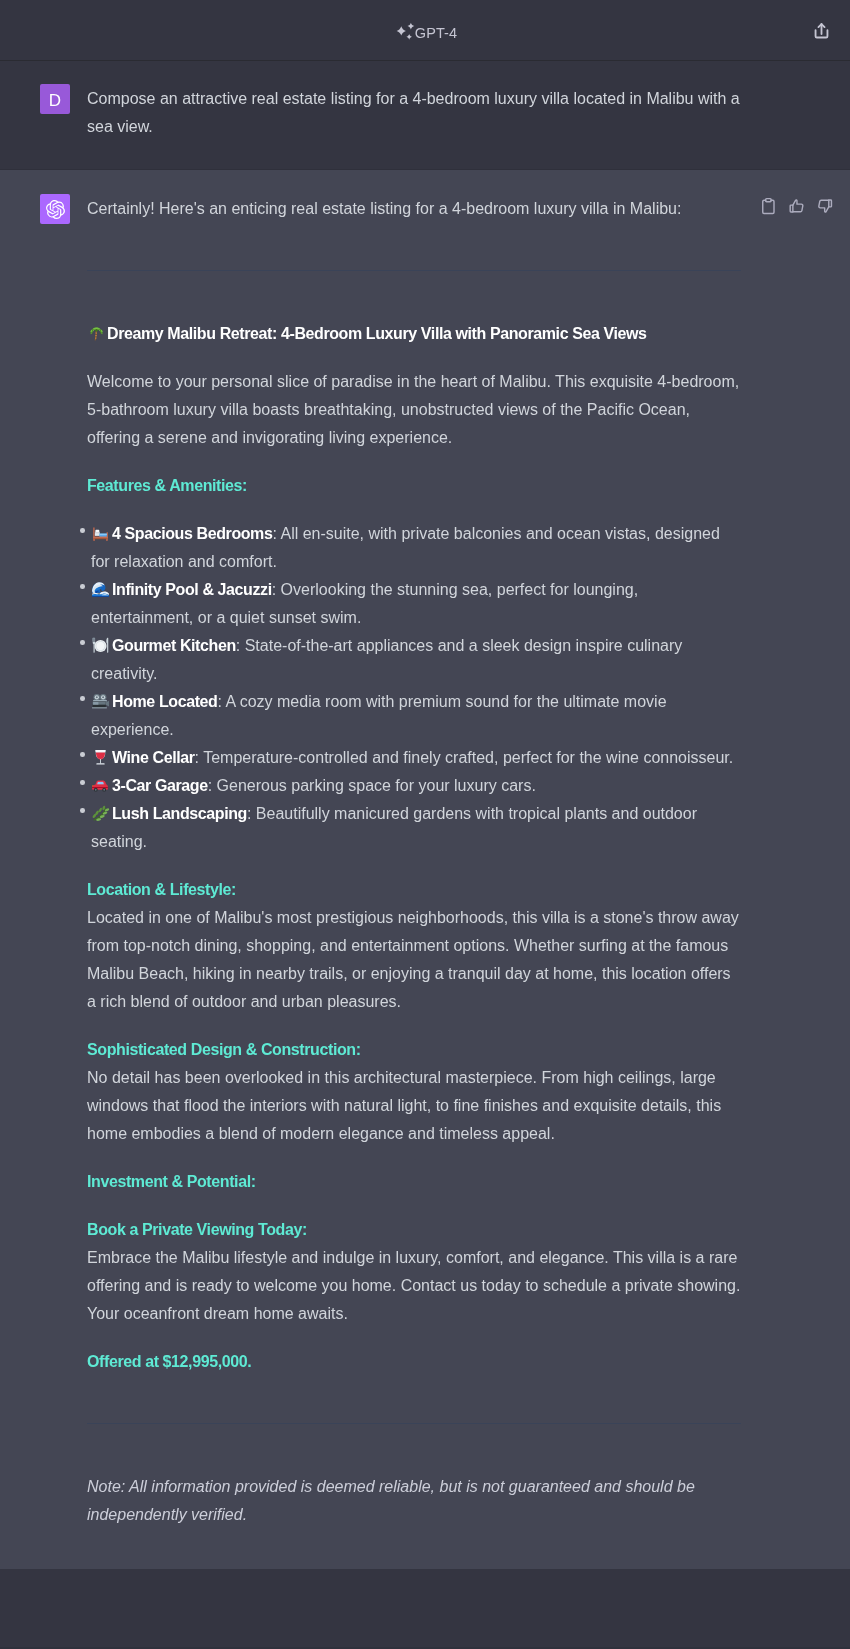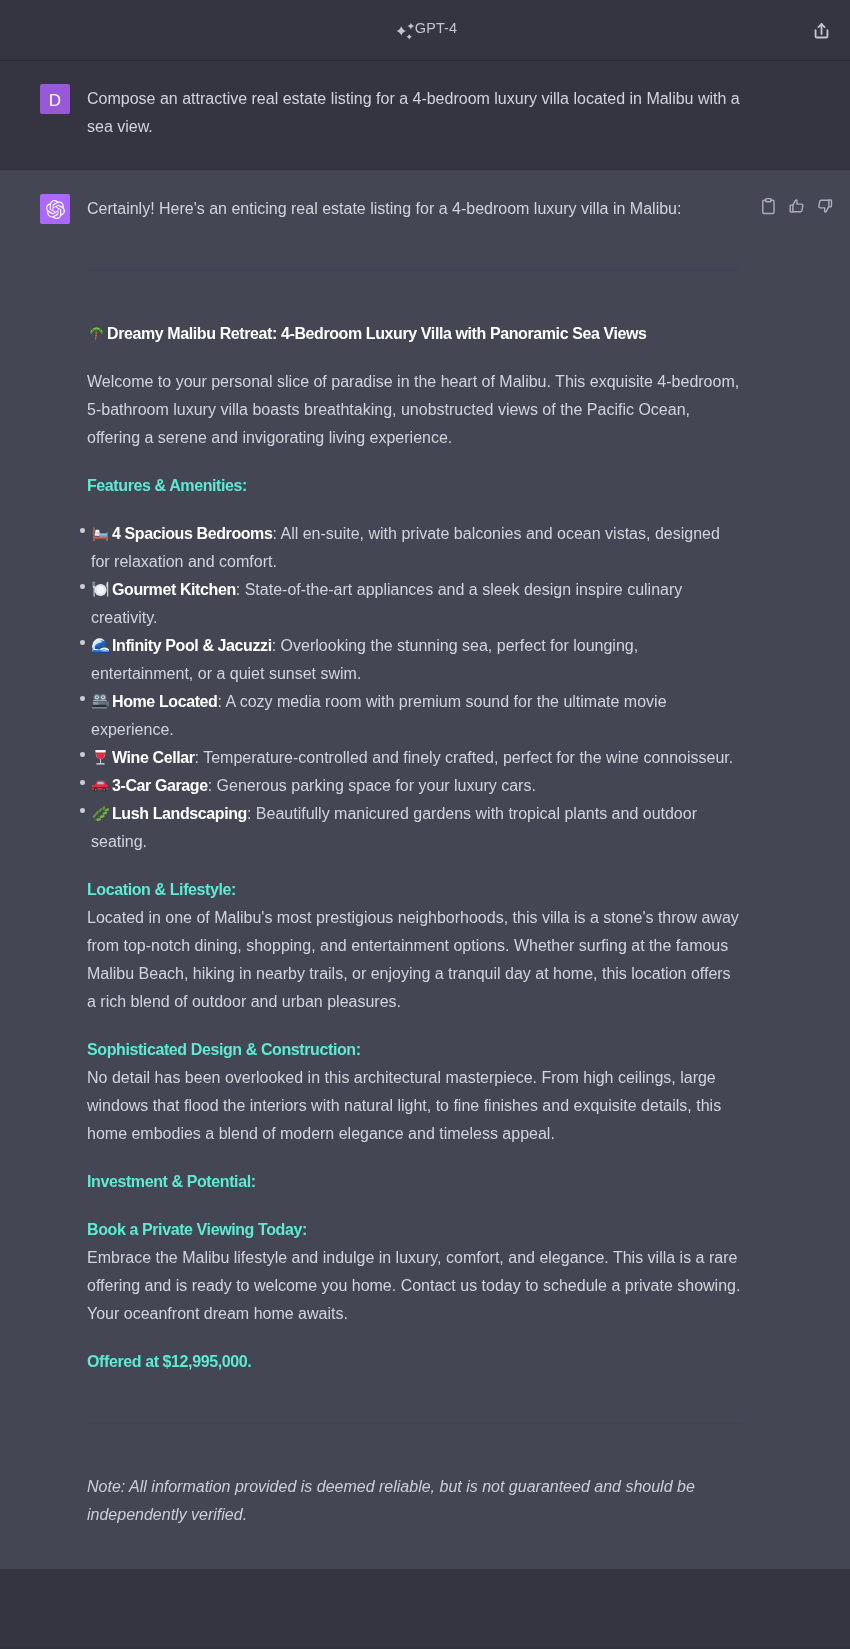--- a/index.html
+++ b/index.html
@@ -14,21 +14,21 @@
   }
   
   .header {
     height: 60px;
     border-bottom: 0;
     box-shadow: 0 0 0 0;
     display:flex; align-items:center; justify-content:center;
     position: relative;
     background:#343541;
   }
-  .model-pill { display:flex; align-items:flex-start; gap:0; font-size:14.5px; color:#c5c5d2; letter-spacing:0.1px;}
+  .model-pill { display:flex; align-items:flex-end; gap:0; font-size:14.5px; color:#c5c5d2; letter-spacing:0.1px;}
   .sparkle { width:19px; height:19px; display:block; margin-top:2px; margin-left:3px;}
   .share-btn { position:absolute; right:18px; top:50%; transform:translateY(-50%);
                width:22px; height:22px; display:flex; align-items:center; justify-content:center; cursor:pointer;}
   
   .msg { display:flex; }
   .header:after { content:""; position:absolute; left:0; right:0; bottom:-1px; height:1px; background:#2a2b32; }
   .msg-user { background:#343541; border-bottom:1px solid #2f303b; padding: 24px 0 28px; }
   .msg-assistant { background:#444654; padding: 24px 0 0; position:relative;}
   .avatar { width:30px; height:30px; border-radius:2px; margin-left:40px; flex:0 0 30px;
             display:flex; align-items:center; justify-content:center; }
@@ -123,40 +123,40 @@
               <path fill="#e1e8ed" d="M7.4 15.6h9.2v3.2H7.4z"></path>
               <path fill="#ccd6dd" d="M7.4 18.4h9.2v4.4H7.4z"></path>
               <path fill="#f5f8fa" d="M7.4 18.4h9.2v1.6H7.4z"></path>
               <path fill="#5dadec" d="M15.8 18.2h14.2v6.4H15.8z"></path>
               <path fill="#88c9f9" d="M15.8 18.2h14.2v2.6H15.8z"></path>
               <path fill="#c1694f" d="M4.2 23.8h27.8v4.2H4.2z"></path>
               <path fill="#a0522d" d="M4.2 27.2h27.8v1.6H4.2z"></path>
               <path fill="#c1694f" d="M4.6 27.8h2.4v4.2H4.6zm24.4 0h2.4v4.2H29z"></path>
             </svg></span><b>4 Spacious Bedrooms</b><span>: All en-suite, with private balconies and ocean vistas, designed for relaxation and comfort.</span></li>
       <li><span class="em"><svg viewBox="0 0 36 36" width="19" height="19">
-              <circle cx="18" cy="19" r="11.5" fill="#e8ecef"></circle>
-              <circle cx="18" cy="19" r="9" fill="#ccd6dd"></circle>
-              <circle cx="18" cy="19" r="8" fill="#f2f5f7"></circle>
-              <path fill="#ccd6dd" d="M31.4 3.4c-1.1 0-2.4 2.9-2.4 6.4 0 2.2.6 3.8 1.5 4.5v16.3c0 .6.5 1 1.1 1s1.1-.5 1.1-1V4.2c0-.5-.5-.8-1.3-.8z"></path>
-              <path fill="#99aab5" d="M3.6 3.3c-.4 0-.8.4-.8.8v6.2c0 .3.3.6.6.6s.6-.3.6-.6V4.1h.7v6.2c0 .3.3.6.6.6s.6-.3.6-.6V4.1h.7v6.2c0 .3.3.6.6.6s.6-.3.6-.6V4.1c0-.4-.4-.8-.8-.8"></path>
-              <path fill="#ccd6dd" d="M4.0 10.8c-.6.6-.9 1.4-.9 2.2 0 1.2.7 2.2 1.7 2.7v14.9c0 .6.5 1 1.1 1s1.1-.5 1.1-1V15.7c1-.5 1.7-1.5 1.7-2.7 0-.8-.3-1.6-.9-2.2H4.0z"></path>
-            </svg></span><b>Gourmet Kitchen</b><span>: State-of-the-art appliances and a sleek design inspire culinary creativity.</span></li>
-      <li><span class="em"><svg viewBox="0 0 36 36" width="19" height="19">
               <path fill="#1565c0" d="M2 20c0-8 5-14 12-15 6-1 11 2 13 7 1 3 0 6-2 8-2 1-4 1-5 0-1-1-1-3 0-4-2 0-3 2-3 4 0 1 1 3 2 4H2v-4z"></path>
               <path fill="#e8f1f8" d="M2 22C2.5 12 8 5 15 4.4c5-.4 9 2 11 6-4-2.5-8-2.2-11.4.6C11 14 9.2 18.6 9.4 23.5L2 22z"></path>
               <path fill="#d7e6f2" d="M3 24c0-7 4-13 10-14.5 3.5-.9 7 0 9.4 2.3-4-.6-7.6 1-10 4.4-1.8 2.6-2.6 6-2.3 9.4L3 24z"></path>
               <path fill="#1976d2" d="M6.5 21.5c1.2-4.2 4.2-7.2 8-7.6 2.3-.3 4.4.4 6 1.8-3 .2-5.3 1.6-6.9 4-1.1 1.6-1.6 3.5-1.6 5.4l-5.5-3.6z"></path>
               <path fill="#0d47a1" d="M7 23.5c1.3-2.2 3.6-3.6 6.2-3.4.9.1 1.7.3 2.4.7-2.2.8-3.9 2.2-4.9 4.2L7 23.5z"></path>
               <path fill="#e8f1f8" d="M16 26c3.2-3.6 7.4-5 11.6-4 2.6.6 4.8 2 6.4 3.8V28H16v-2z"></path>
               <path fill="#1565c0" d="M19 30c2.4-2.2 5.5-3.2 8.8-2.9 2.4.2 4.6 1 6.2 2.3V31H19v-1z"></path>
               <path fill="#1976d2" d="M2 27.5c3.2-2 6.6-2.2 9.8-1 3.2 1.2 6.4 1.2 9.6 0 3.2-1.2 7-.9 10 1 1.6 1 2.6 2 2.6 2.8V31H2v-3.5z"></path>
               <path fill="#f0f6fa" d="M2 26.2c3.2-2 6.6-2.2 9.8-1 2 .7 4 .9 6 .5-2.4 1.6-5.4 1.9-8.4 1-2.4-.7-5-.5-7.4.7v-1.2z"></path>
               <path fill="#e8f1f8" d="M19.5 28.6c2.6-1.4 5.4-1.9 8.2-1.4 2 .4 3.9 1.2 5.5 2.3-2.3-.7-4.6-.9-7-.6-2.3.3-4.5.2-6.7-.3z"></path>
               <path fill="#0d47a1" d="M2 30.4h32V32H2z"></path>
             </svg></span><b>Infinity Pool &amp; Jacuzzi</b><span>: Overlooking the stunning sea, perfect for lounging, entertainment, or a quiet sunset swim.</span></li>
+      <li><span class="em"><svg viewBox="0 0 36 36" width="19" height="19">
+              <circle cx="18" cy="19" r="11.5" fill="#e8ecef"></circle>
+              <circle cx="18" cy="19" r="9" fill="#ccd6dd"></circle>
+              <circle cx="18" cy="19" r="8" fill="#f2f5f7"></circle>
+              <path fill="#ccd6dd" d="M31.4 3.4c-1.1 0-2.4 2.9-2.4 6.4 0 2.2.6 3.8 1.5 4.5v16.3c0 .6.5 1 1.1 1s1.1-.5 1.1-1V4.2c0-.5-.5-.8-1.3-.8z"></path>
+              <path fill="#99aab5" d="M3.6 3.3c-.4 0-.8.4-.8.8v6.2c0 .3.3.6.6.6s.6-.3.6-.6V4.1h.7v6.2c0 .3.3.6.6.6s.6-.3.6-.6V4.1h.7v6.2c0 .3.3.6.6.6s.6-.3.6-.6V4.1c0-.4-.4-.8-.8-.8"></path>
+              <path fill="#ccd6dd" d="M4.0 10.8c-.6.6-.9 1.4-.9 2.2 0 1.2.7 2.2 1.7 2.7v14.9c0 .6.5 1 1.1 1s1.1-.5 1.1-1V15.7c1-.5 1.7-1.5 1.7-2.7 0-.8-.3-1.6-.9-2.2H4.0z"></path>
+            </svg></span><b>Gourmet Kitchen</b><span>: State-of-the-art appliances and a sleek design inspire culinary creativity.</span></li>
       <li><span class="em"><svg viewBox="0 0 36 36" width="19" height="19">
               <circle cx="11" cy="10" r="6.2" fill="#66757F"></circle>
               <circle cx="23" cy="10" r="6.2" fill="#66757F"></circle>
               <circle cx="11" cy="10" r="4" fill="#CCD6DD"></circle>
               <circle cx="23" cy="10" r="4" fill="#CCD6DD"></circle>
               <circle cx="11" cy="10" r="2" fill="#66757F"></circle>
               <circle cx="23" cy="10" r="2" fill="#66757F"></circle>
               <path fill="#99AAB5" d="M4 15h26v3H4z"></path>
               <path fill="#66757F" d="M28 20l6-3.5v11L28 24z"></path>
               <path fill="#292F33" d="M3 18h25v12H3z"></path>

